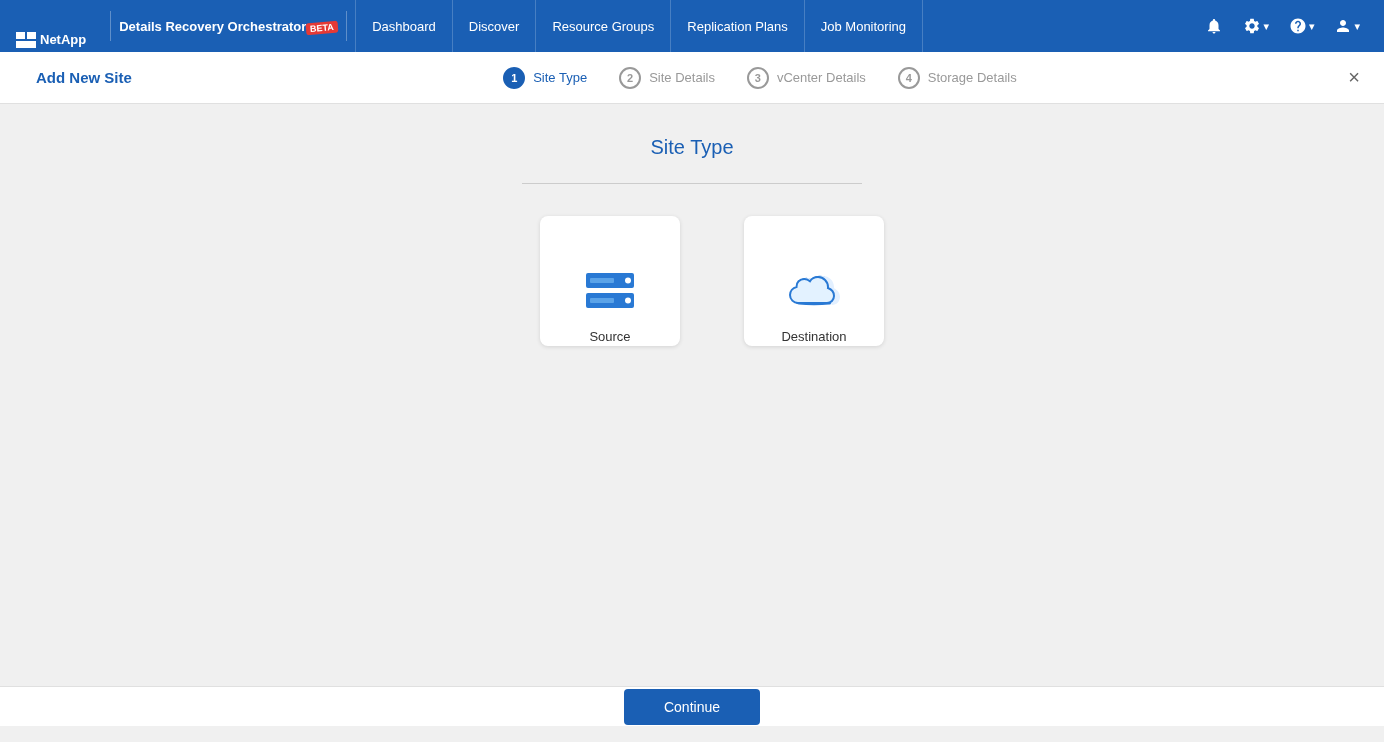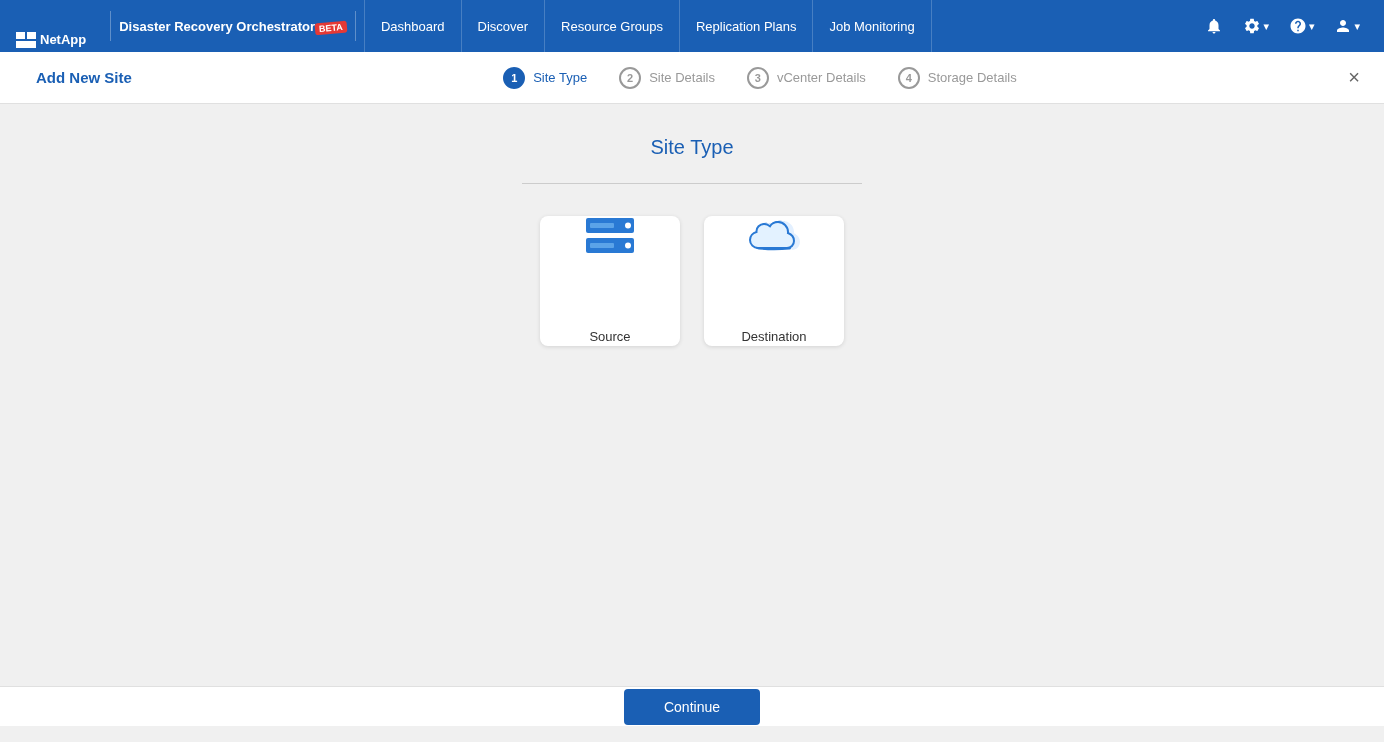--- a/index.html
+++ b/index.html
@@ -172,25 +172,26 @@
     }
     .site-card {
       width: 140px;
       height: 130px;
       background: white;
       border-radius: 8px;
       box-shadow: 0 1px 4px rgba(0,0,0,0.12);
       display: flex;
       flex-direction: column;
       align-items: center;
-      justify-content: space-between;
+      justify-content: flex-end;
       gap: 12px;
       cursor: pointer;
       border: 2px solid transparent;
       transition: border-color 0.2s;
+      margin-left: 40px;
     }
     .card-label {
       font-size: 13px;
       color: #333;
     }
 
     
     .server-icon svg { width: 56px; height: 40px; }
     
     .cloud-icon svg { width: 52px; height: 40px; }
@@ -223,21 +224,21 @@
     <div class="netapp-logo">
       <svg width="20" height="16" viewBox="0 0 20 16" fill="white">
         <rect x="0" y="0" width="9" height="7" fill="white"></rect>
         <rect x="11" y="0" width="9" height="7" fill="white"></rect>
         <rect x="0" y="9" width="20" height="7" fill="white"></rect>
       </svg>
       <span style="font-size:13px;font-weight:bold;color:white;">NetApp</span>
     </div>
   </div>
   <div class="nav-divider"></div>
-  <span class="app-title">Disaster Recovery Orchestrator</span>
+  <span class="app-title">Details Recovery Orchestrator</span>
   <sup><span class="beta-badge">BETA</span></sup>
   <div class="nav-divider"></div>
   <div class="nav-links">
     <span class="nav-link">Dashboard</span>
     <span class="nav-link">Discover</span>
     <span class="nav-link">Resource Groups</span>
     <span class="nav-link">Replication Plans</span>
     <span class="nav-link">Job Monitoring</span>
   </div>
   <div class="nav-right">

